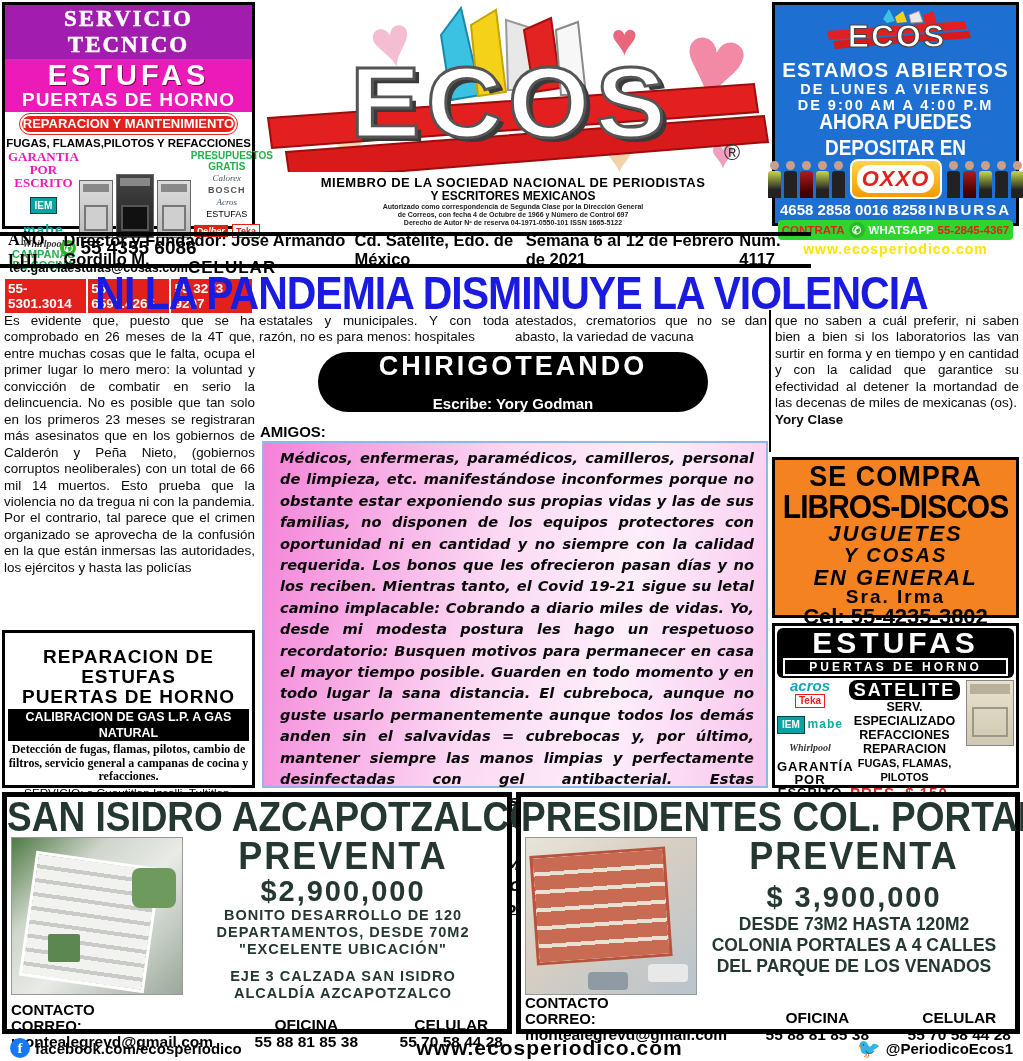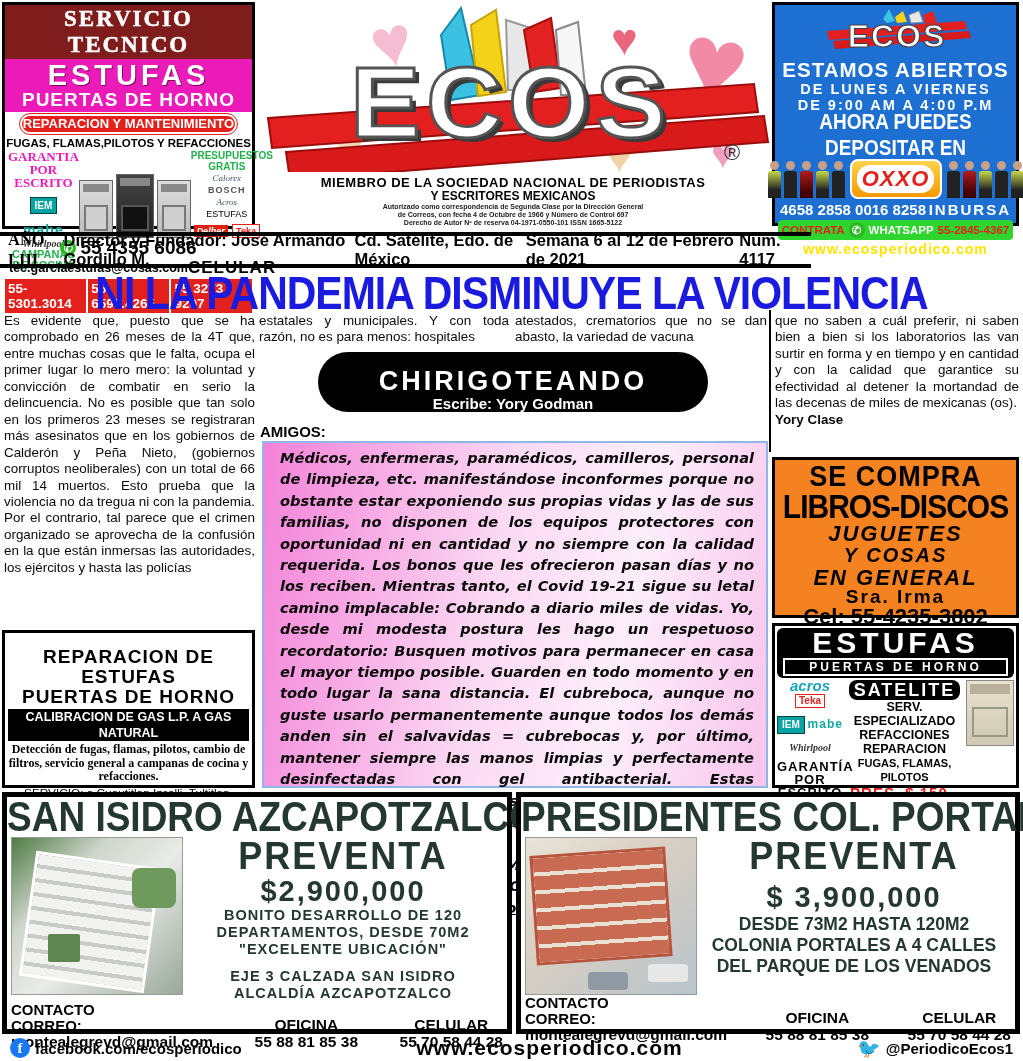--- a/index.html
+++ b/index.html
@@ -7,21 +7,21 @@
   #page {
     position:relative; width:1023px; height:1061px; background:#fff;
     font-family:"Liberation Sans", sans-serif; color:#000; overflow:hidden;
     margin:0 auto;
   }
   .abs { position:absolute; }
   .b { font-weight:bold; }
 
   
   .ad-stl { left:2px; top:2px; width:253px; height:227px; border:3px solid #000; background:#fff; }
-  .stl-title { background:#7f1d1d; color:#fff; font-family:"Liberation Serif", serif; font-weight:bold; font-size:23px; letter-spacing:2px; text-align:center; padding:1px 0; -webkit-text-stroke:.5px #fff; }
+  .stl-title { background:#a21caf; color:#fff; font-family:"Liberation Serif", serif; font-weight:bold; font-size:23px; letter-spacing:2px; text-align:center; padding:1px 0; -webkit-text-stroke:.5px #fff; }
   .stl-mag { background:#ec1ab8; text-align:center; padding:1px 0 2px; }
   .stl-estufas { color:#fff; font-weight:bold; font-size:29px; letter-spacing:4px; line-height:30px; text-shadow:1px 1px 0 #7a005c; }
   .stl-puertas { color:#fff; font-weight:bold; font-size:19px; letter-spacing:1px; line-height:20px; }
   .stl-pill { margin:2px auto 0; width:88%; background:#e3211c; border:2px solid #fff; outline:1px solid #e3211c; border-radius:10px; color:#fff; font-weight:bold; font-size:13px; text-align:center; line-height:16px; }
   .stl-sub { text-align:center; font-weight:bold; font-size:11.5px; line-height:14px; margin-top:2px; }
   .stl-mid { display:flex; justify-content:space-between; padding:0 3px; height:88px; }
   .stl-colL { width:72px; text-align:center; }
   .stl-colR { width:72px; text-align:center; }
   .stl-gar { color:#ec1ab8; font-family:"Liberation Serif", serif; font-weight:bold; font-size:13px; line-height:13px; }
   .stl-iem { display:inline-block; background:#0aa3a3; color:#fff; font-weight:bold; font-size:10px; padding:2px 4px; border:1px solid #044; margin:8px 0; }
@@ -85,21 +85,21 @@
   
   .coltxt { font-size:13.4px; line-height:16.45px; text-align:justify; color:#0a0a0a; }
   .col1 { left:4px; top:313px; width:251px; }
   .col2 { left:259px; top:313px; width:250px; }
   .col3 { left:515px; top:313px; width:252px; }
   .col4 { left:775px; top:313px; width:244px; }
   .vrule { left:769px; top:310px; height:142px; border-left:2px solid #000; }
   .byline { font-weight:bold; }
 
   
-  .chiri-oval { left:318px; top:352px; width:390px; height:60px; background:#000; border-radius:60px; color:#fff; display:flex; flex-direction:column; align-items:center; justify-content:flex-end; }
+  .chiri-oval { left:318px; top:352px; width:390px; height:60px; background:#000; border-radius:60px; color:#fff; display:flex; flex-direction:column; align-items:center; justify-content:space-between; }
   .chiri-title { font-size:27px; font-weight:bold; letter-spacing:3px; line-height:28px; }
   .chiri-sub { font-size:15px; font-weight:bold; }
   .amigos { left:260px; top:423px; font-weight:bold; font-size:15px; }
   .pinkblock { left:262px; top:441px; width:506px; height:347px; background:linear-gradient(100deg,#f481d8 0%, #fbd9f3 45%, #fdeefb 70%, #f8c4ec 100%); border:2px solid #8fb7e8; padding:4px 12px 4px 16px; font-family:"DejaVu Sans", sans-serif; font-style:italic; font-weight:bold; font-size:14.6px; line-height:21.4px; text-align:justify; text-align-last:center; color:#0a0a0a; }
   .pinkblock .mail { text-decoration:underline; }
 
   
   .ad-rep { left:2px; top:630px; width:253px; height:158px; border:3px solid #000; text-align:center; padding:14px 3px; }
   .rep-t1 { font-weight:bold; font-size:19px; letter-spacing:1px; line-height:20px; }
   .rep-bar { background:#000; color:#fff; font-weight:bold; font-size:12.5px; line-height:16px; margin:2px 0; }

